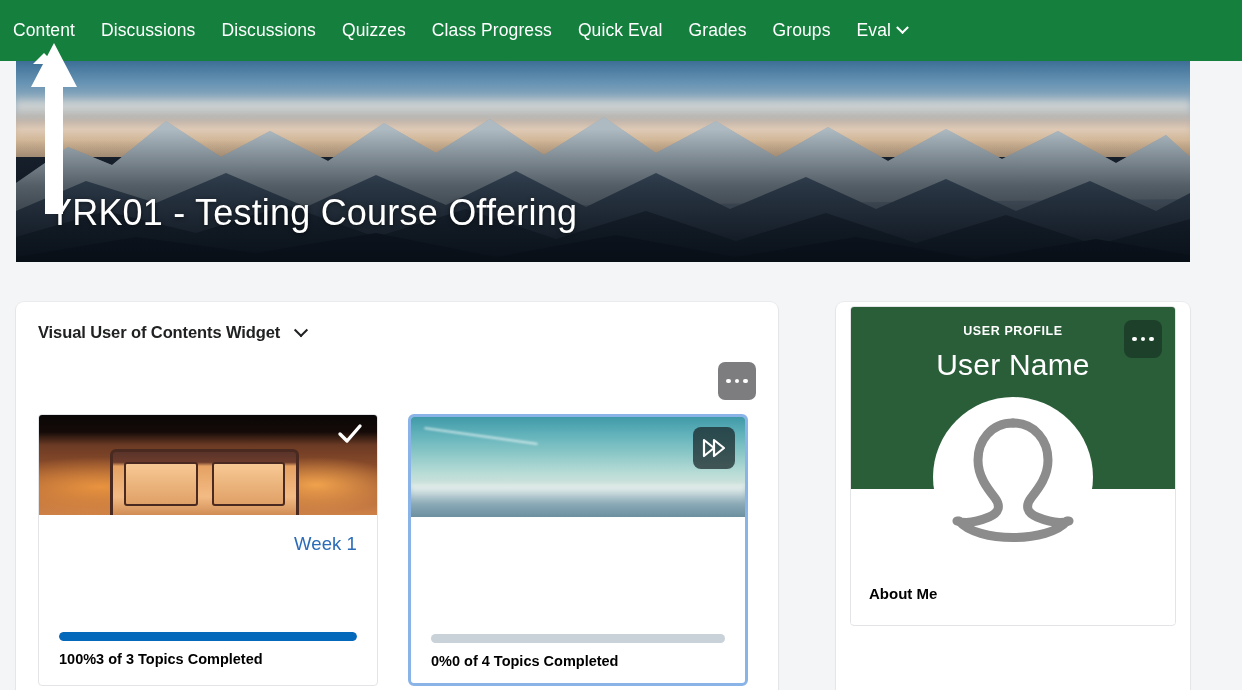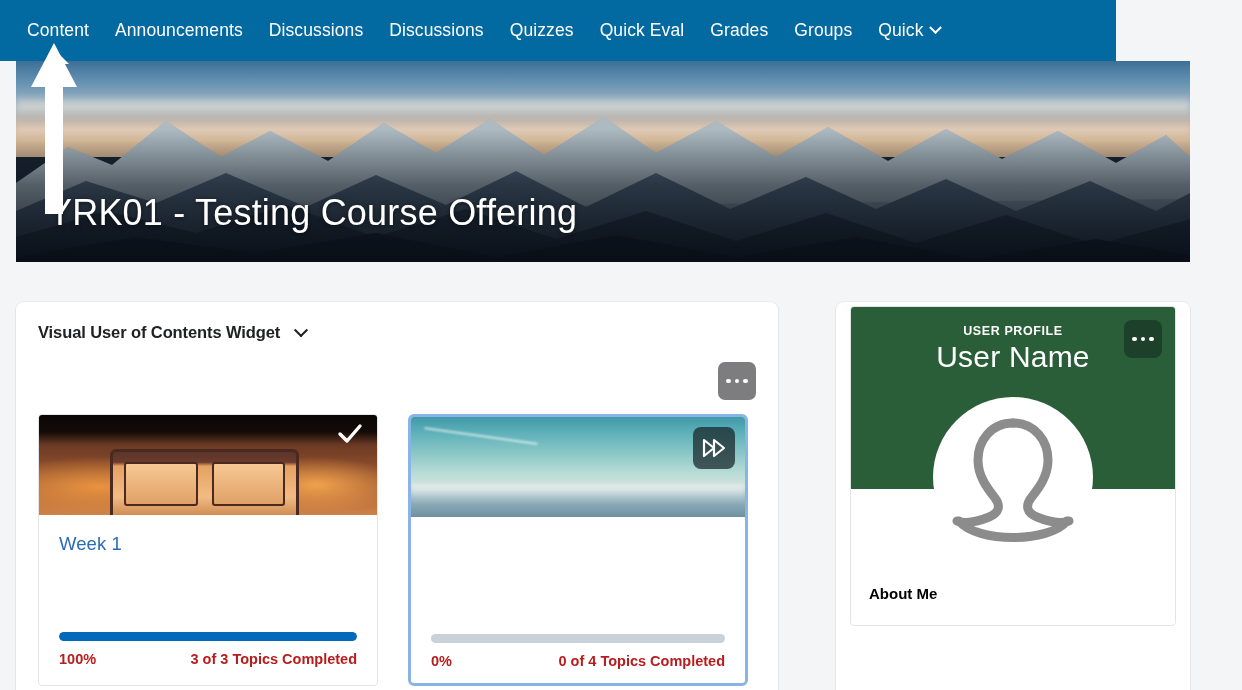--- a/index.html
+++ b/index.html
@@ -10,26 +10,25 @@
     height: 690px;
     overflow: hidden;
     background: #f4f5f7;
     font-family: "Liberation Sans", sans-serif;
     -webkit-font-smoothing: antialiased;
   }
 
   
   .navbar {
     position: relative;
-    width: 1116px;
+    width: 1242px;
     height: 61px;
-    background: #0369a1;
+    background: #15803d;
     display: flex;
     align-items: center;
-    padding-left: 14px;
     z-index: 20;
   }
   .nav-item {
     position: relative;
     color: #ffffff;
     font-size: 17.5px;
     line-height: 1;
     padding: 8px 13px;
     white-space: nowrap;
     cursor: pointer;
@@ -243,33 +242,34 @@
     display: flex; align-items: center; justify-content: center;
     z-index: 3;
   }
 
   .card-body { padding: 18px 20px 14px 20px; min-height: 166px; display: flex; flex-direction: column; }
   .card-link {
     font-size: 18.5px;
     color: #2b6cb8;
     text-decoration: none;
     letter-spacing: 0.1px;
+    text-align: right;
   }
   .card-foot { margin-top: auto; }
   .bar-track {
     height: 9px;
     border-radius: 6px;
     background: #c9d1d9;
     overflow: hidden;
     margin-bottom: 10px;
   }
   .bar-fill { height: 100%; border-radius: 6px; background: #0469ba; }
   .foot-row {
-    display: flex; justify-content: space-between;
-    font-size: 14.5px; color: #b91c1c; font-weight: 600;
+    display: flex; 
+    font-size: 14.5px; color: #000000; font-weight: 600;
   }
 
   
   .profile-body { padding: 4px 14px 18px 14px; }
   .profile-card {
     position: relative;
     border: 1px solid #e2e4e7;
     border-radius: 4px;
     overflow: hidden;
     background: #fff;
@@ -293,21 +293,21 @@
   .profile-label {
     color: #ffffff;
     font-size: 12.5px;
     font-weight: bold;
     letter-spacing: 0.6px;
   }
   .profile-name {
     color: #ffffff;
     font-size: 30px;
     font-weight: 400;
-    margin-top: 2px;
+    margin-top: 10px;
     letter-spacing: 0.2px;
   }
   .avatar-wrap {
     position: absolute;
     left: 50%; transform: translateX(-50%);
     top: 90px;
     width: 160px; height: 160px;
     z-index: 5;
   }
   .avatar-disc {
@@ -327,42 +327,42 @@
   }
 </style>
 </head>
 <body>
 
 <div class="navbar">
   <div class="nav-item active">
     <span>Content</span>
   </div>
   <div class="nav-item">
-    <span>Announcements</span>
-  </div>
-  <div class="nav-item">
     <span>Discussions</span>
   </div>
   <div class="nav-item">
     <span>Discussions</span>
   </div>
   <div class="nav-item">
     <span>Quizzes</span>
   </div>
   <div class="nav-item">
+    <span>Class Progress</span>
+  </div>
+  <div class="nav-item">
     <span>Quick Eval</span>
   </div>
   <div class="nav-item">
     <span>Grades</span>
   </div>
   <div class="nav-item">
     <span>Groups</span>
   </div>
   <div class="nav-item">
-    <span>Quick</span>
+    <span>Eval</span>
     <span class="chev"></span>
   </div>
 </div>
 
 <div class="page">
 
   <div class="banner">
     <div class="banner-img">
       <div class="sky"></div>
       <div class="cloudband" style="top:34px"></div>

